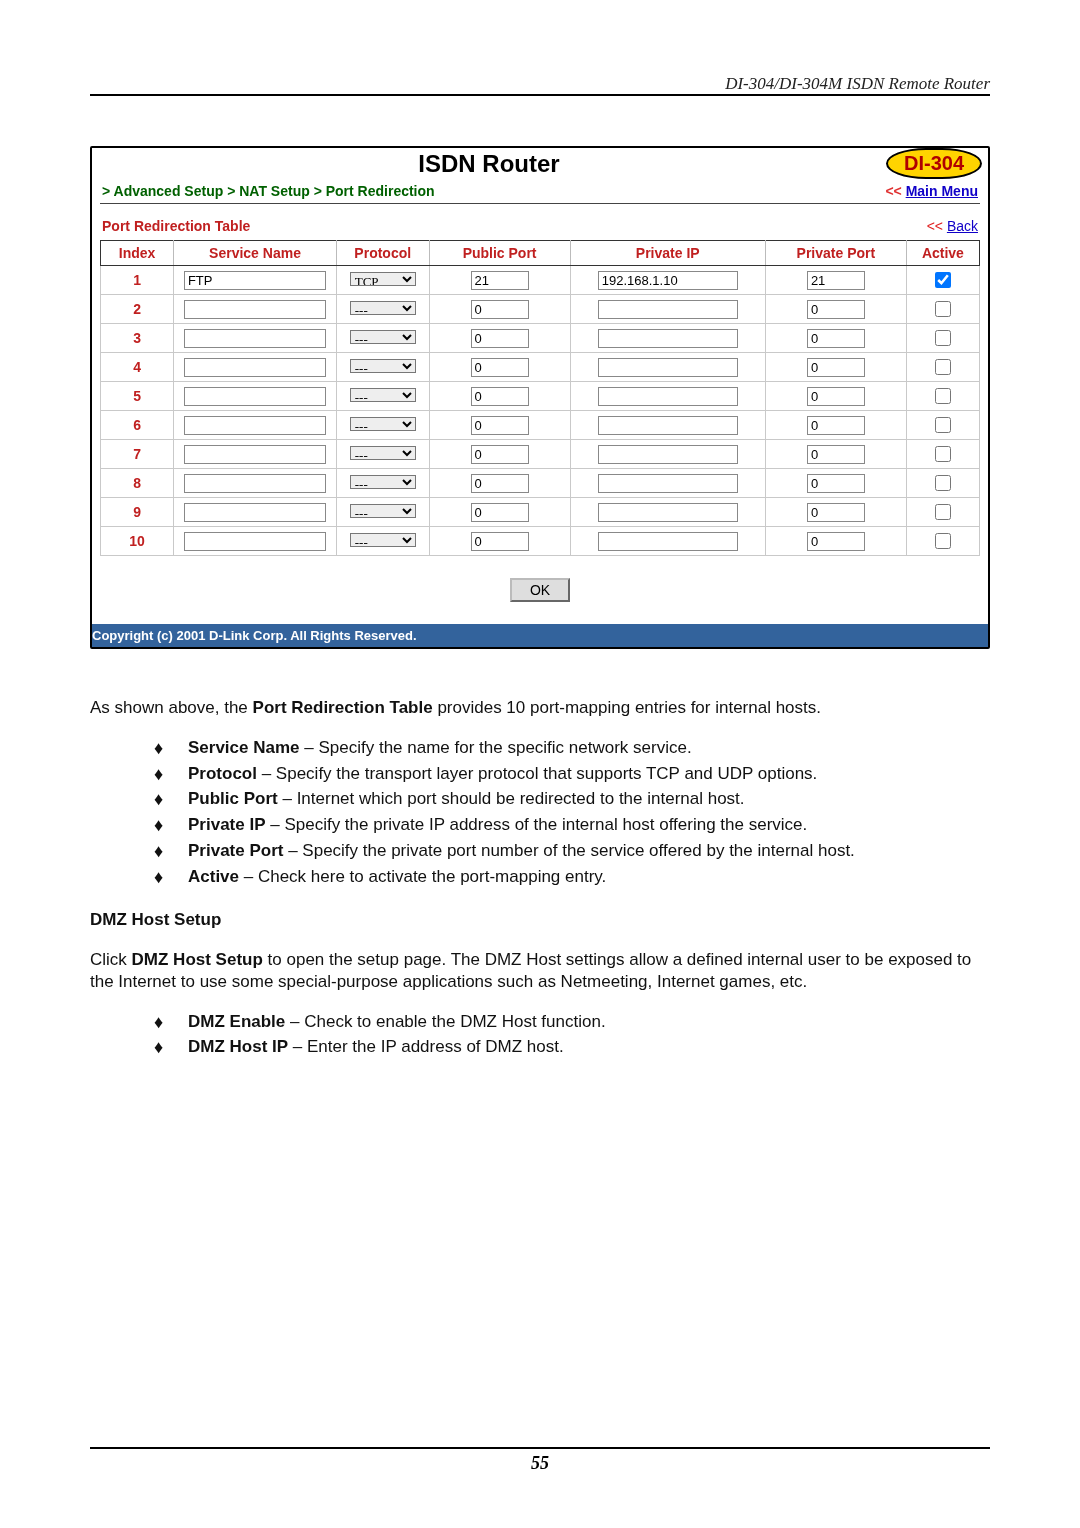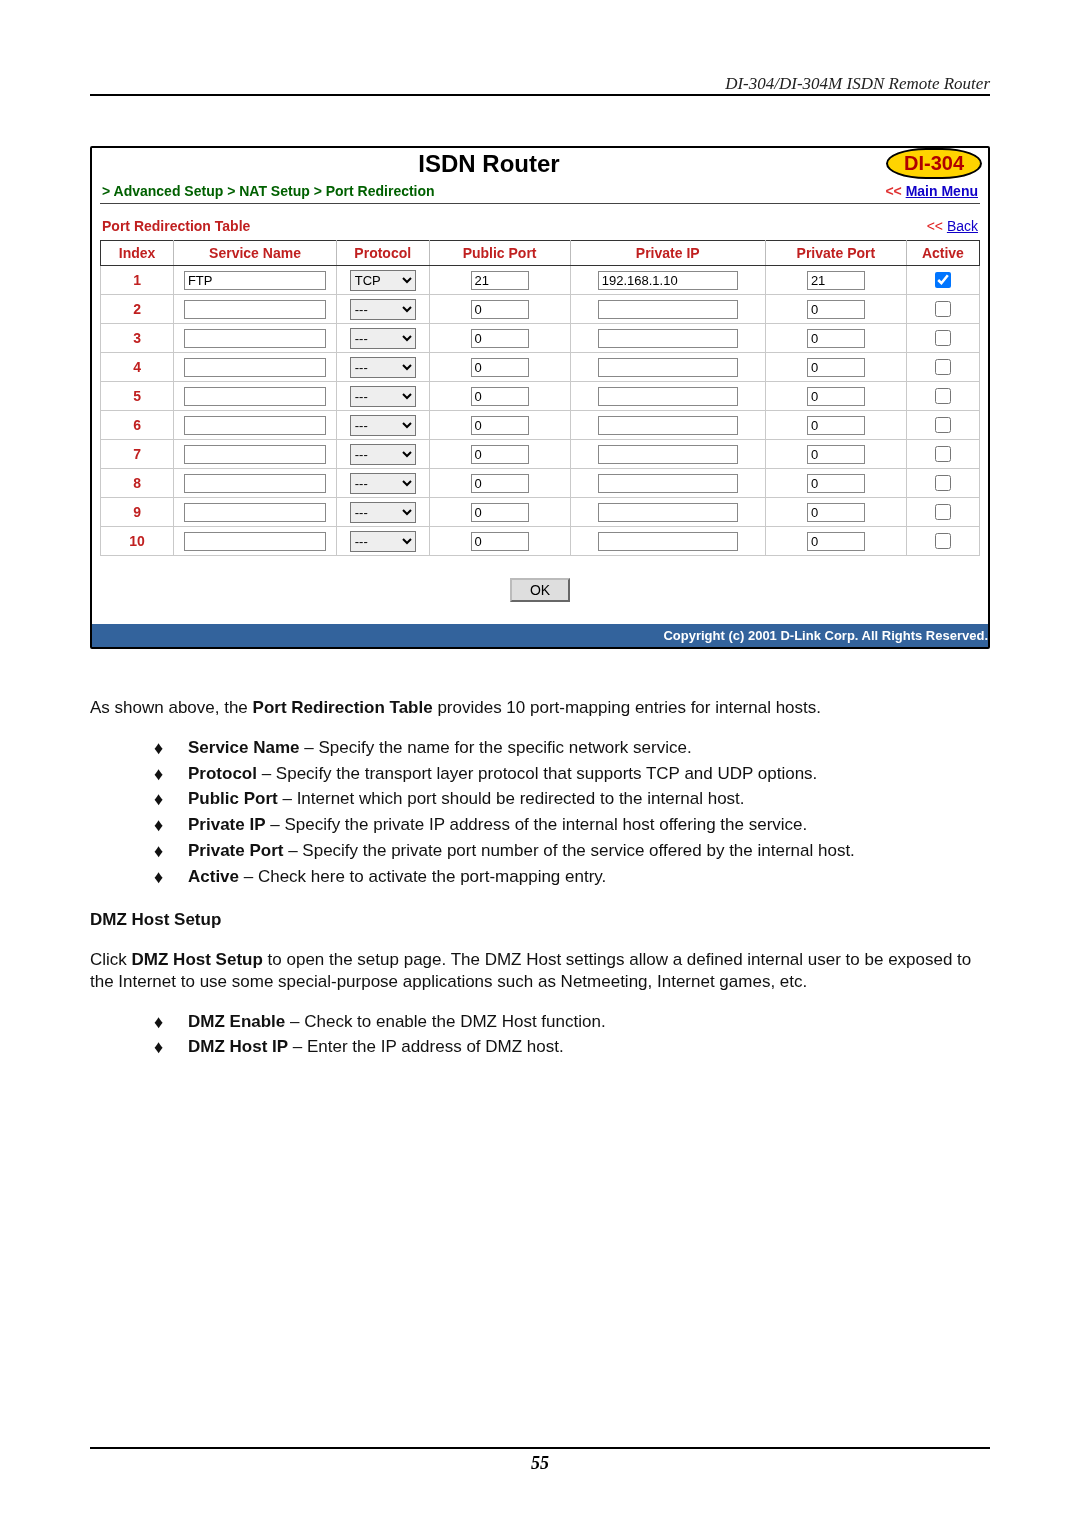--- a/index.html
+++ b/index.html
@@ -139,23 +139,23 @@
     font-family: "MS Sans Serif","Segoe UI",sans-serif;
     font-size: 13px;
     padding: 1px 3px;
     border: 1px solid #888;
     background: #fff;
   }
   input.port { width: 58px; text-align:left; }
   input.ip   { width: 140px; text-align:left; }
   select.proto {
     width: 66px;
-    font-family: Liberation Sans, sans-serif;
+    font-family: Liberation Serif, serif;
     font-size: 13px;
-    height: 21px;
+    height: 14px;
     background: #eee;
     border: 1px solid #777;
   }
   input[type="checkbox"].chk {
     width: 16px; height: 16px;
   }
 
   .ok-area {
     text-align: center;
     padding: 22px 0 22px 0;
@@ -166,21 +166,21 @@
     padding: 2px 18px;
     background: #dedede;
     border: 2px outset #bbb;
     cursor: pointer;
   }
   .ui-footer {
     background: #33639c;
     color: #fff;
     font-size: 13px;
     font-weight: bold;
-    text-align: right;
+    text-align: left;
     padding: 4px 0;
   }
 
   .doc-body {
     font-family: Liberation Sans, sans-serif;
     font-size: 17px;
     line-height: 1.28;
     color: #111;
     margin-top: 48px;
   }

